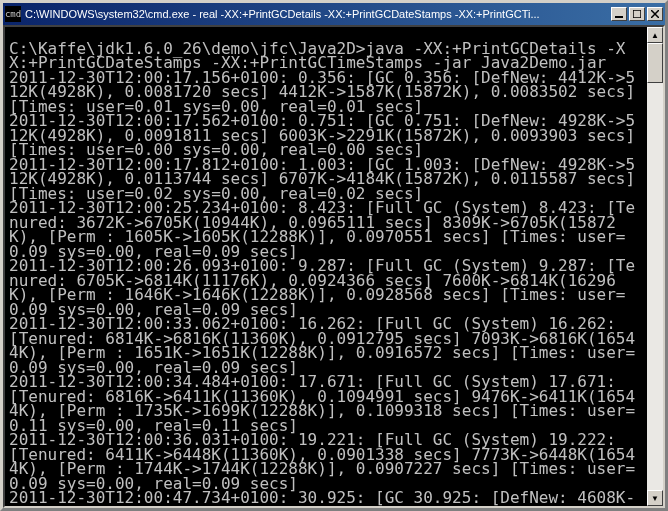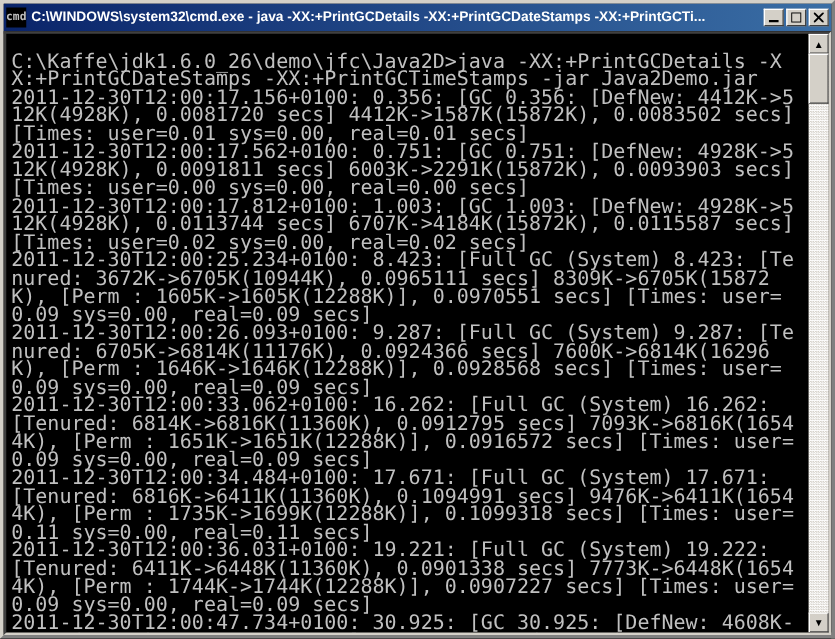--- a/index.html
+++ b/index.html
@@ -21,21 +21,21 @@
     flex-direction: column;
   }
   .titlebar {
     height: 22px;
     background: linear-gradient(to right, #0a246a, #3a6ea5);
     display: flex;
     align-items: center;
     padding: 0 2px;
     color: #fff;
     font-size: 11px;
-    font-weight: bold;
+    font-weight: normal;
     flex-shrink: 0;
   }
   .titlebar .icon-slot {
     width: 16px;
     height: 16px;
     margin-right: 4px;
     background: #000;
     display: flex;
     align-items: center;
     justify-content: center;
@@ -129,21 +129,21 @@
 </style>
 </head>
 <body>
 
 <div class="window">
 
   <div class="titlebar">
     <div class="icon-slot">
       <span>cmd</span>
     </div>
-    <div class="title">C:\WINDOWS\system32\cmd.exe - java  -XX:+PrintGCDetails  -XX:+PrintGCDateStamps  -XX:+PrintGCTi...</div>
+    <div class="title">C:\WINDOWS\system32\cmd.exe - real  -XX:+PrintGCDetails  -XX:+PrintGCDateStamps  -XX:+PrintGCTi...</div>
     <div class="btns">
       <div class="btn">
         <svg viewBox="0 0 8 8">
             <rect x="0" y="6" width="8" height="2" fill="#000"></rect>
           </svg>
       </div>
       <div class="btn">
         <svg viewBox="0 0 8 8">
             <rect x="0" y="0" width="8" height="8" fill="none" stroke="#000" stroke-width="1.5"></rect>
           </svg>

